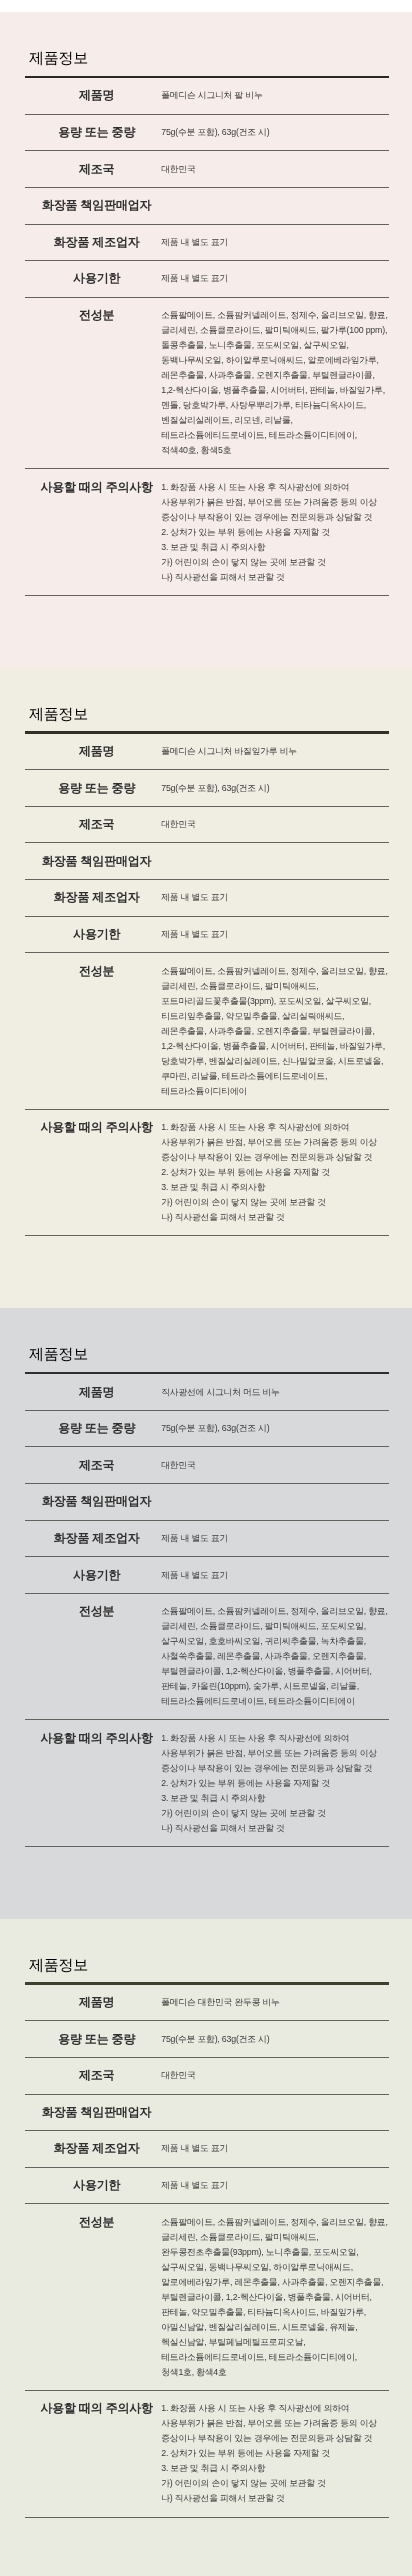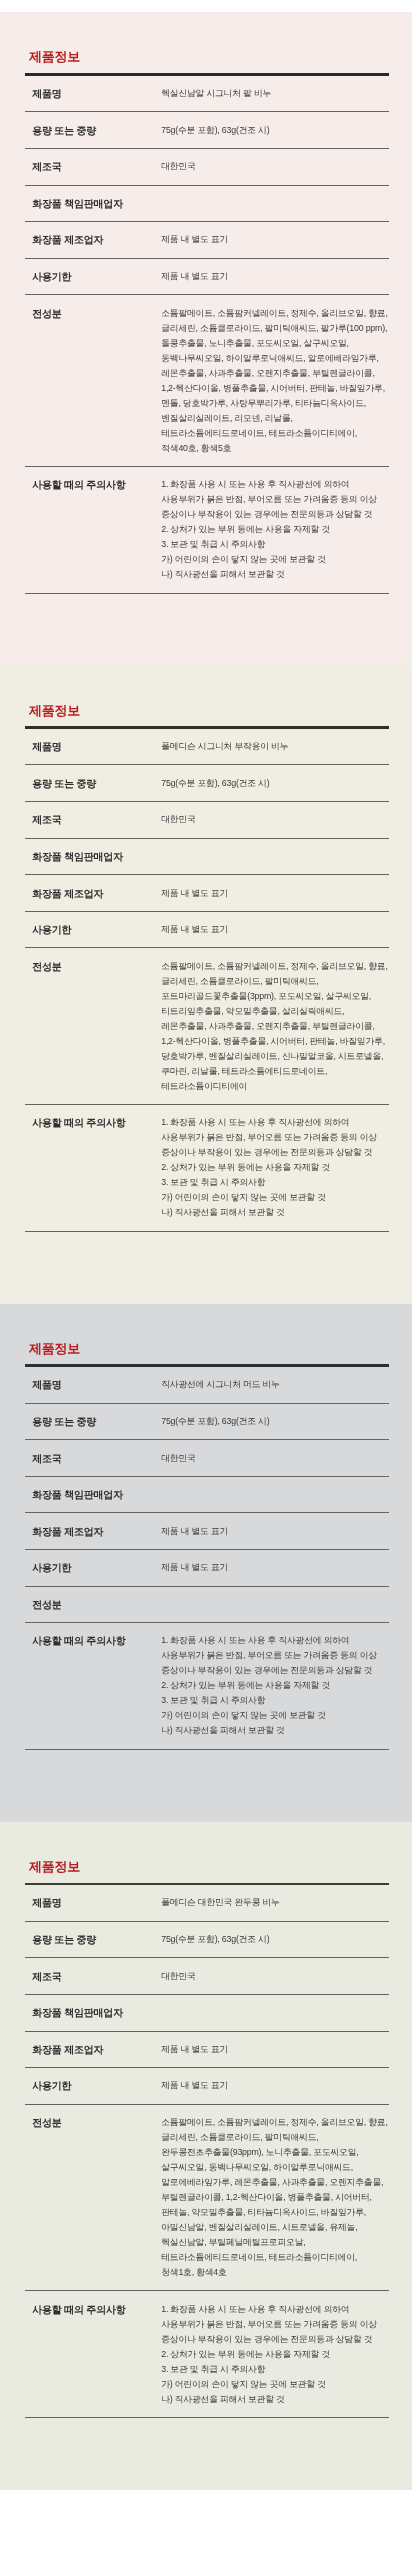--- a/index.html
+++ b/index.html
@@ -10,45 +10,46 @@
     color:#3a3a3a;
     -webkit-font-smoothing:antialiased;
   }
   .top-spacer{height:12.4px;background:#ffffff;}
   section.panel{
     padding:37px 23px 72px 25px;
     box-sizing:border-box;
   }
   h2.section-title{
     margin:0 0 8.2px 4.1px;
-    font-size:13px;
+    font-size:15px;
     line-height:1.2;
-    font-weight:700;
-    color:#b91c1c;
+    font-weight:400;
+    color:#000000;
     letter-spacing:-0.3px;
   }
   .title-divider{
     height:2.6px;
     width:100%;
     background:#2e2c2a;
   }
   .info-table{width:100%;}
   .row{
     display:flex;
     align-items:flex-start;
     padding:10.3px 0 10.3px 7.2px;
     border-bottom:1px solid #63625e;
   }
   .lab{
     flex:0 0 129px;
-    font-size:10px;
+    font-size:12px;
     line-height:15px;
     font-weight:600;
     color:#2f2f2f;
     letter-spacing:-0.2px;
+    text-align:center;
   }
   .val{
     flex:1 1 auto;
     font-size:8.8px;
     line-height:15px;
     font-weight:400;
     color:#3a3a3a;
     letter-spacing:-0.2px;
     white-space:pre-line;
     word-break:keep-all;
@@ -60,21 +61,21 @@
 
 <div class="top-spacer"></div>
 
 <main id="panel-list">
   <section class="panel" style="background: rgb(246, 236, 233);">
     <h2 class="section-title">제품정보</h2>
     <div class="title-divider" style="background: rgb(43, 40, 38);"></div>
     <div class="info-table">
         <div class="row">
           <div class="lab">제품명</div>
-          <div class="val">헥실신남알 시그니처 팥 비누</div>
+          <div class="val">폴메디슨 시그니처 팥 비누</div>
         </div>
         <div class="row">
           <div class="lab">용량 또는 중량</div>
           <div class="val">75g(수분 포함), 63g(건조 시)</div>
         </div>
         <div class="row">
           <div class="lab">제조국</div>
           <div class="val">대한민국</div>
         </div>
         <div class="row">
@@ -103,21 +104,21 @@
         </div>
       </div>
   </section>
 
   <section class="panel" style="background: rgb(240, 237, 227);">
     <h2 class="section-title">제품정보</h2>
     <div class="title-divider" style="background: rgb(50, 47, 41);"></div>
     <div class="info-table">
         <div class="row">
           <div class="lab">제품명</div>
-          <div class="val">폴메디슨 시그니처 부작용이 비누</div>
+          <div class="val">폴메디슨 시그니처 바질잎가루 비누</div>
         </div>
         <div class="row">
           <div class="lab">용량 또는 중량</div>
           <div class="val">75g(수분 포함), 63g(건조 시)</div>
         </div>
         <div class="row">
           <div class="lab">제조국</div>
           <div class="val">대한민국</div>
         </div>
         <div class="row">
@@ -170,20 +171,21 @@
         <div class="row">
           <div class="lab">화장품 제조업자</div>
           <div class="val">제품 내 별도 표기</div>
         </div>
         <div class="row">
           <div class="lab">사용기한</div>
           <div class="val">제품 내 별도 표기</div>
         </div>
         <div class="row">
           <div class="lab">전성분</div>
+          <div class="val">소듐팔메이트, 소듐팜커넬레이트, 정제수, 올리브오일, 향료, 글리세린, 소듐클로라이드, 팔미틱애씨드, 포도씨오일, 살구씨오일, 호호바씨오일, 귀리씨추출물, 녹차추출물, 사철쑥추출물, 레몬추출물, 사과추출물, 오렌지추출물, 부틸렌글라이콜, 1,2-헥산다이올, 병풀추출물, 시어버터, 판테놀, 카올린(10ppm), 숯가루, 시트로넬올, 리날룰, 테트라소듐에티드로네이트, 테트라소듐이디티에이</div>
         </div>
         <div class="row">
           <div class="lab">사용할 때의 주의사항</div>
           <div class="val">1. 화장품 사용 시 또는 사용 후 직사광선에 의하여 사용부위가 붉은 반점, 부어오름 또는 가려움증 등의 이상 증상이나 부작용이 있는 경우에는 전문의등과 상담할 것
 2. 상처가 있는 부위 등에는 사용을 자제할 것
 3. 보관 및 취급 시 주의사항
 가) 어린이의 손이 닿지 않는 곳에 보관할 것
 나) 직사광선을 피해서 보관할 것</div>
         </div>
       </div>

